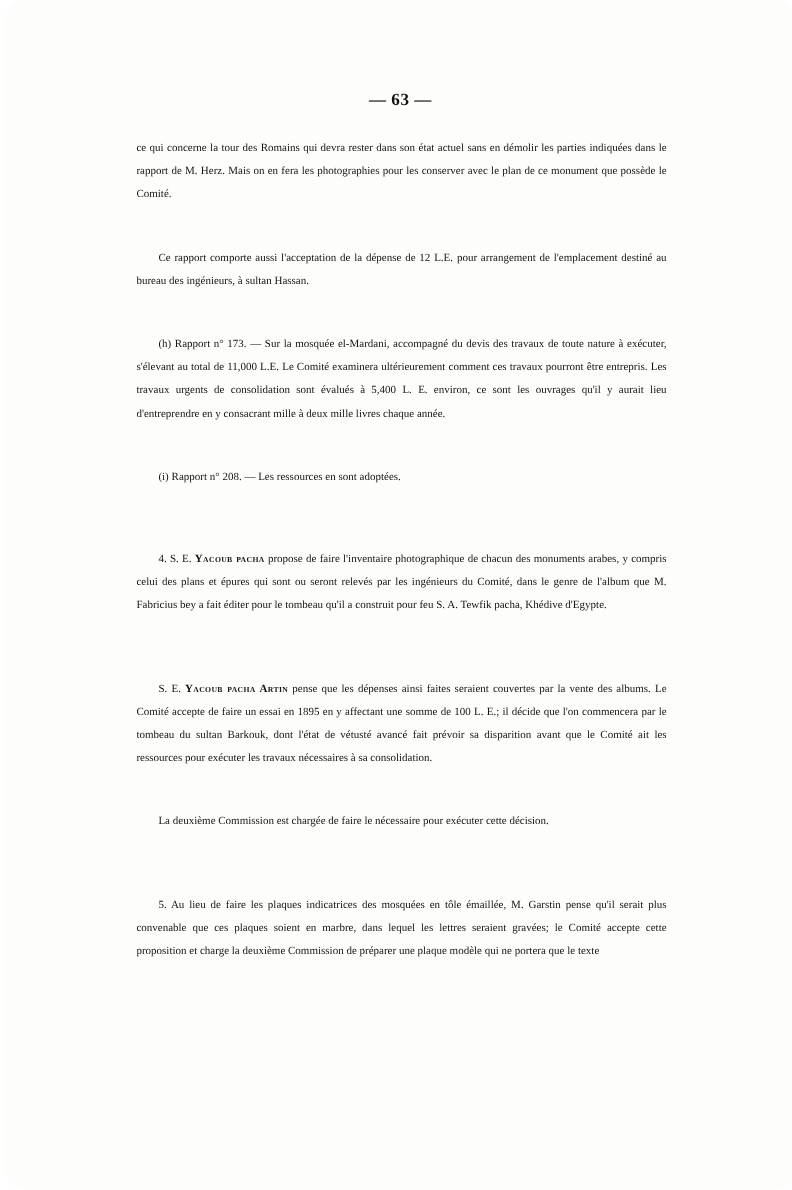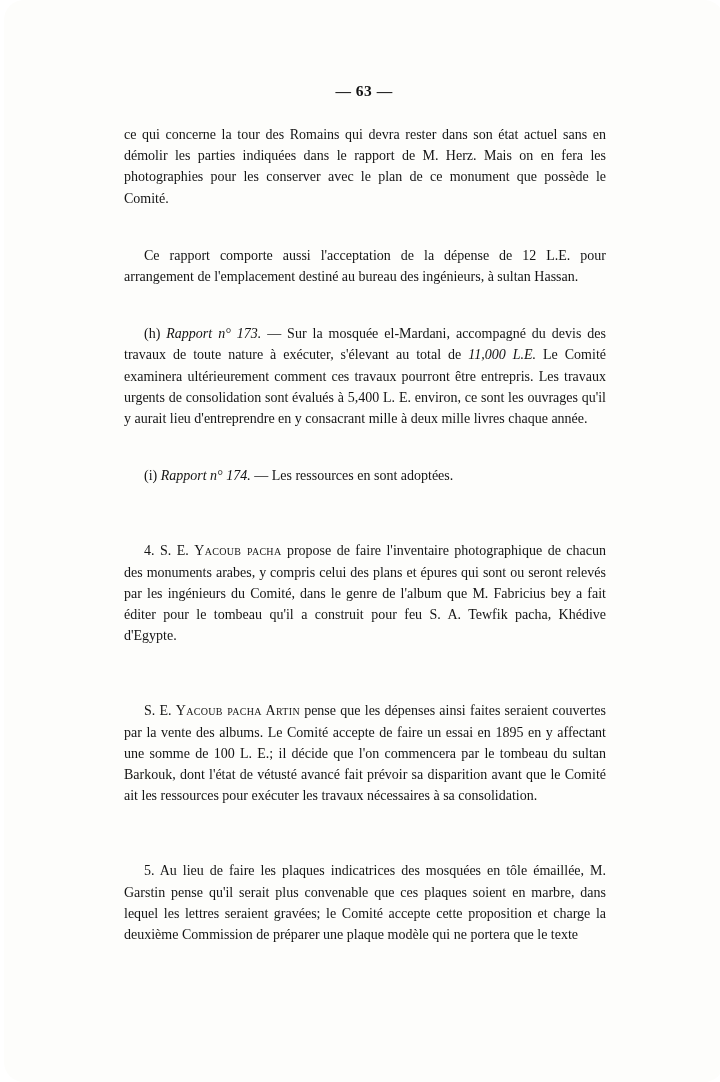--- a/index.html
+++ b/index.html
@@ -35,66 +35,67 @@
     color: #111;
   }
   .content {
     position: absolute;
     left: 120px;
     top: 124px;
     width: 482px;
   }
   p {
     margin: 0;
-    font-size: 14px;
+    font-size: 10px;
     line-height: 21.2px;
     text-align: justify;
     text-justify: inter-word;
     color: #141414;
     hyphens: none;
   }
   p.indent {
     text-indent: 20px;
     margin-top: 36px;
   }
   .block-gap {
     height: 18px;
   }
   .italic {
-    font-style: italic;
   }
   .smallcaps {
     font-variant: small-caps;
     letter-spacing: 0.3px;
+    font-weight: bold;
   }
 </style>
 </head>
 <body>
 
 <div class="page">
 
   <div class="page-number">— 63 —</div>
 
   <div class="content">
 
     <p>ce qui concerne la tour des Romains qui devra rester dans son état actuel sans en démolir les parties indiquées dans le rapport de M. Herz. Mais on en fera les photographies pour les conserver avec le plan de ce monument que possède le Comité.</p>
 
     <p class="indent">Ce rapport comporte aussi l'acceptation de la dépense de 12 L.E. pour arrangement de l'emplacement destiné au bureau des ingénieurs, à sultan Hassan.</p>
 
     <p class="indent"><span>(h) </span><span class="italic">Rapport n° 173.</span><span> — Sur la mosquée el-Mardani, accompagné du devis des travaux de toute nature à exécuter, s'élevant au total de <span class="italic">11,000 L.E.</span> Le Comité examinera ultérieurement comment ces travaux pourront être entrepris. Les travaux urgents de consolidation sont évalués à 5,400 L. E. environ, ce sont les ouvrages qu'il y aurait lieu d'entreprendre en y consacrant mille à deux mille livres chaque année.</span></p>
 
-    <p class="indent"><span>(i) </span><span class="italic">Rapport n° 174.</span><span> — Les ressources en sont adoptées.</span></p>
+    <p class="indent"><span>(i) </span><span class="italic">Rapport n° 208.</span><span> — Les ressources en sont adoptées.</span></p>
 
     <div class="block-gap"></div>
 
     <p class="indent">4. S. E. <span class="smallcaps">Yacoub pacha</span> propose de faire l'inventaire photographique de chacun des monuments arabes, y compris celui des plans et épures qui sont ou seront relevés par les ingénieurs du Comité, dans le genre de l'album que M. Fabricius bey a fait éditer pour le tombeau qu'il a construit pour feu S. A. Tewfik pacha, Khédive d'Egypte.</p>
 
     <div class="block-gap"></div>
 
     <p class="indent">S. E. <span class="smallcaps">Yacoub pacha Artin</span> pense que les dépenses ainsi faites seraient couvertes par la vente des albums. Le Comité accepte de faire un essai en 1895 en y affectant une somme de 100 L. E.; il décide que l'on commencera par le tombeau du sultan Barkouk, dont l'état de vétusté avancé fait prévoir sa disparition avant que le Comité ait les ressources pour exécuter les travaux nécessaires à sa consolidation.</p>
 
+    <p class="indent">La deuxième Commission est chargée de faire le nécessaire pour exécuter cette décision.</p>
 
     <div class="block-gap"></div>
 
     <p class="indent">5. Au lieu de faire les plaques indicatrices des mosquées en tôle émaillée, M. Garstin pense qu'il serait plus convenable que ces plaques soient en marbre, dans lequel les lettres seraient gravées; le Comité accepte cette proposition et charge la deuxième Commission de préparer une plaque modèle qui ne portera que le texte</p>
 
   </div>
 </div>
 
 </body></html>

